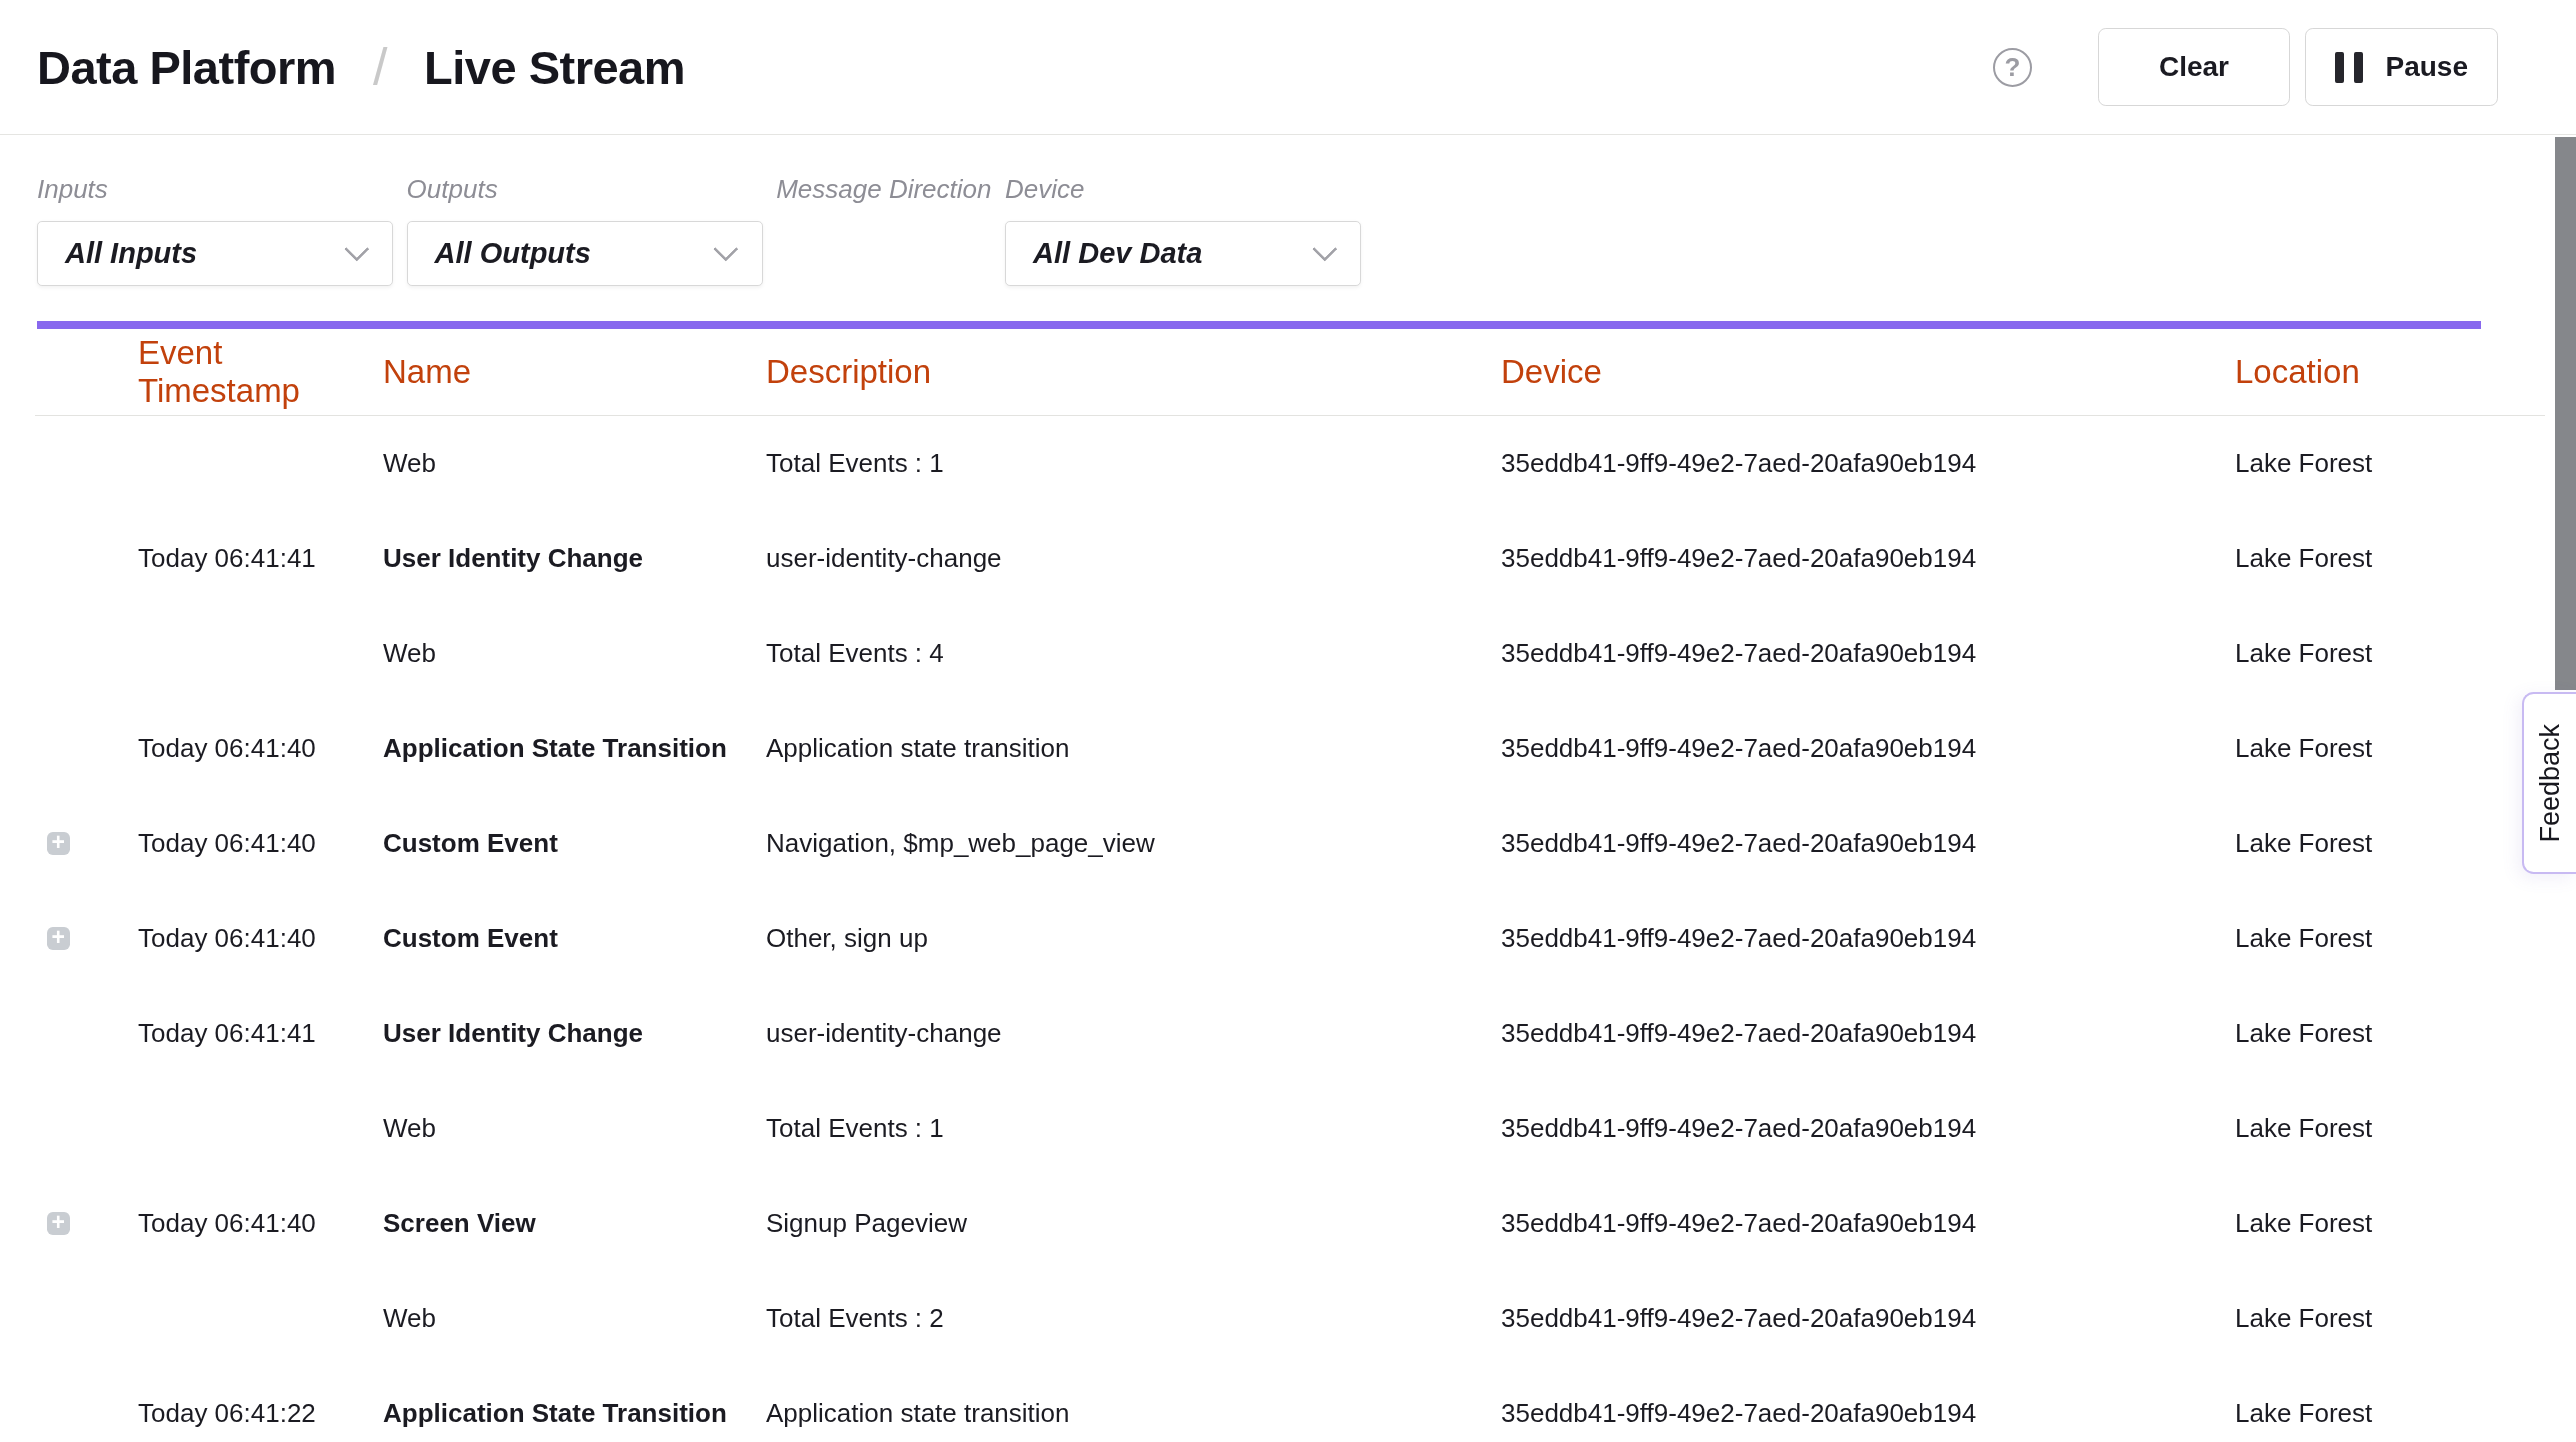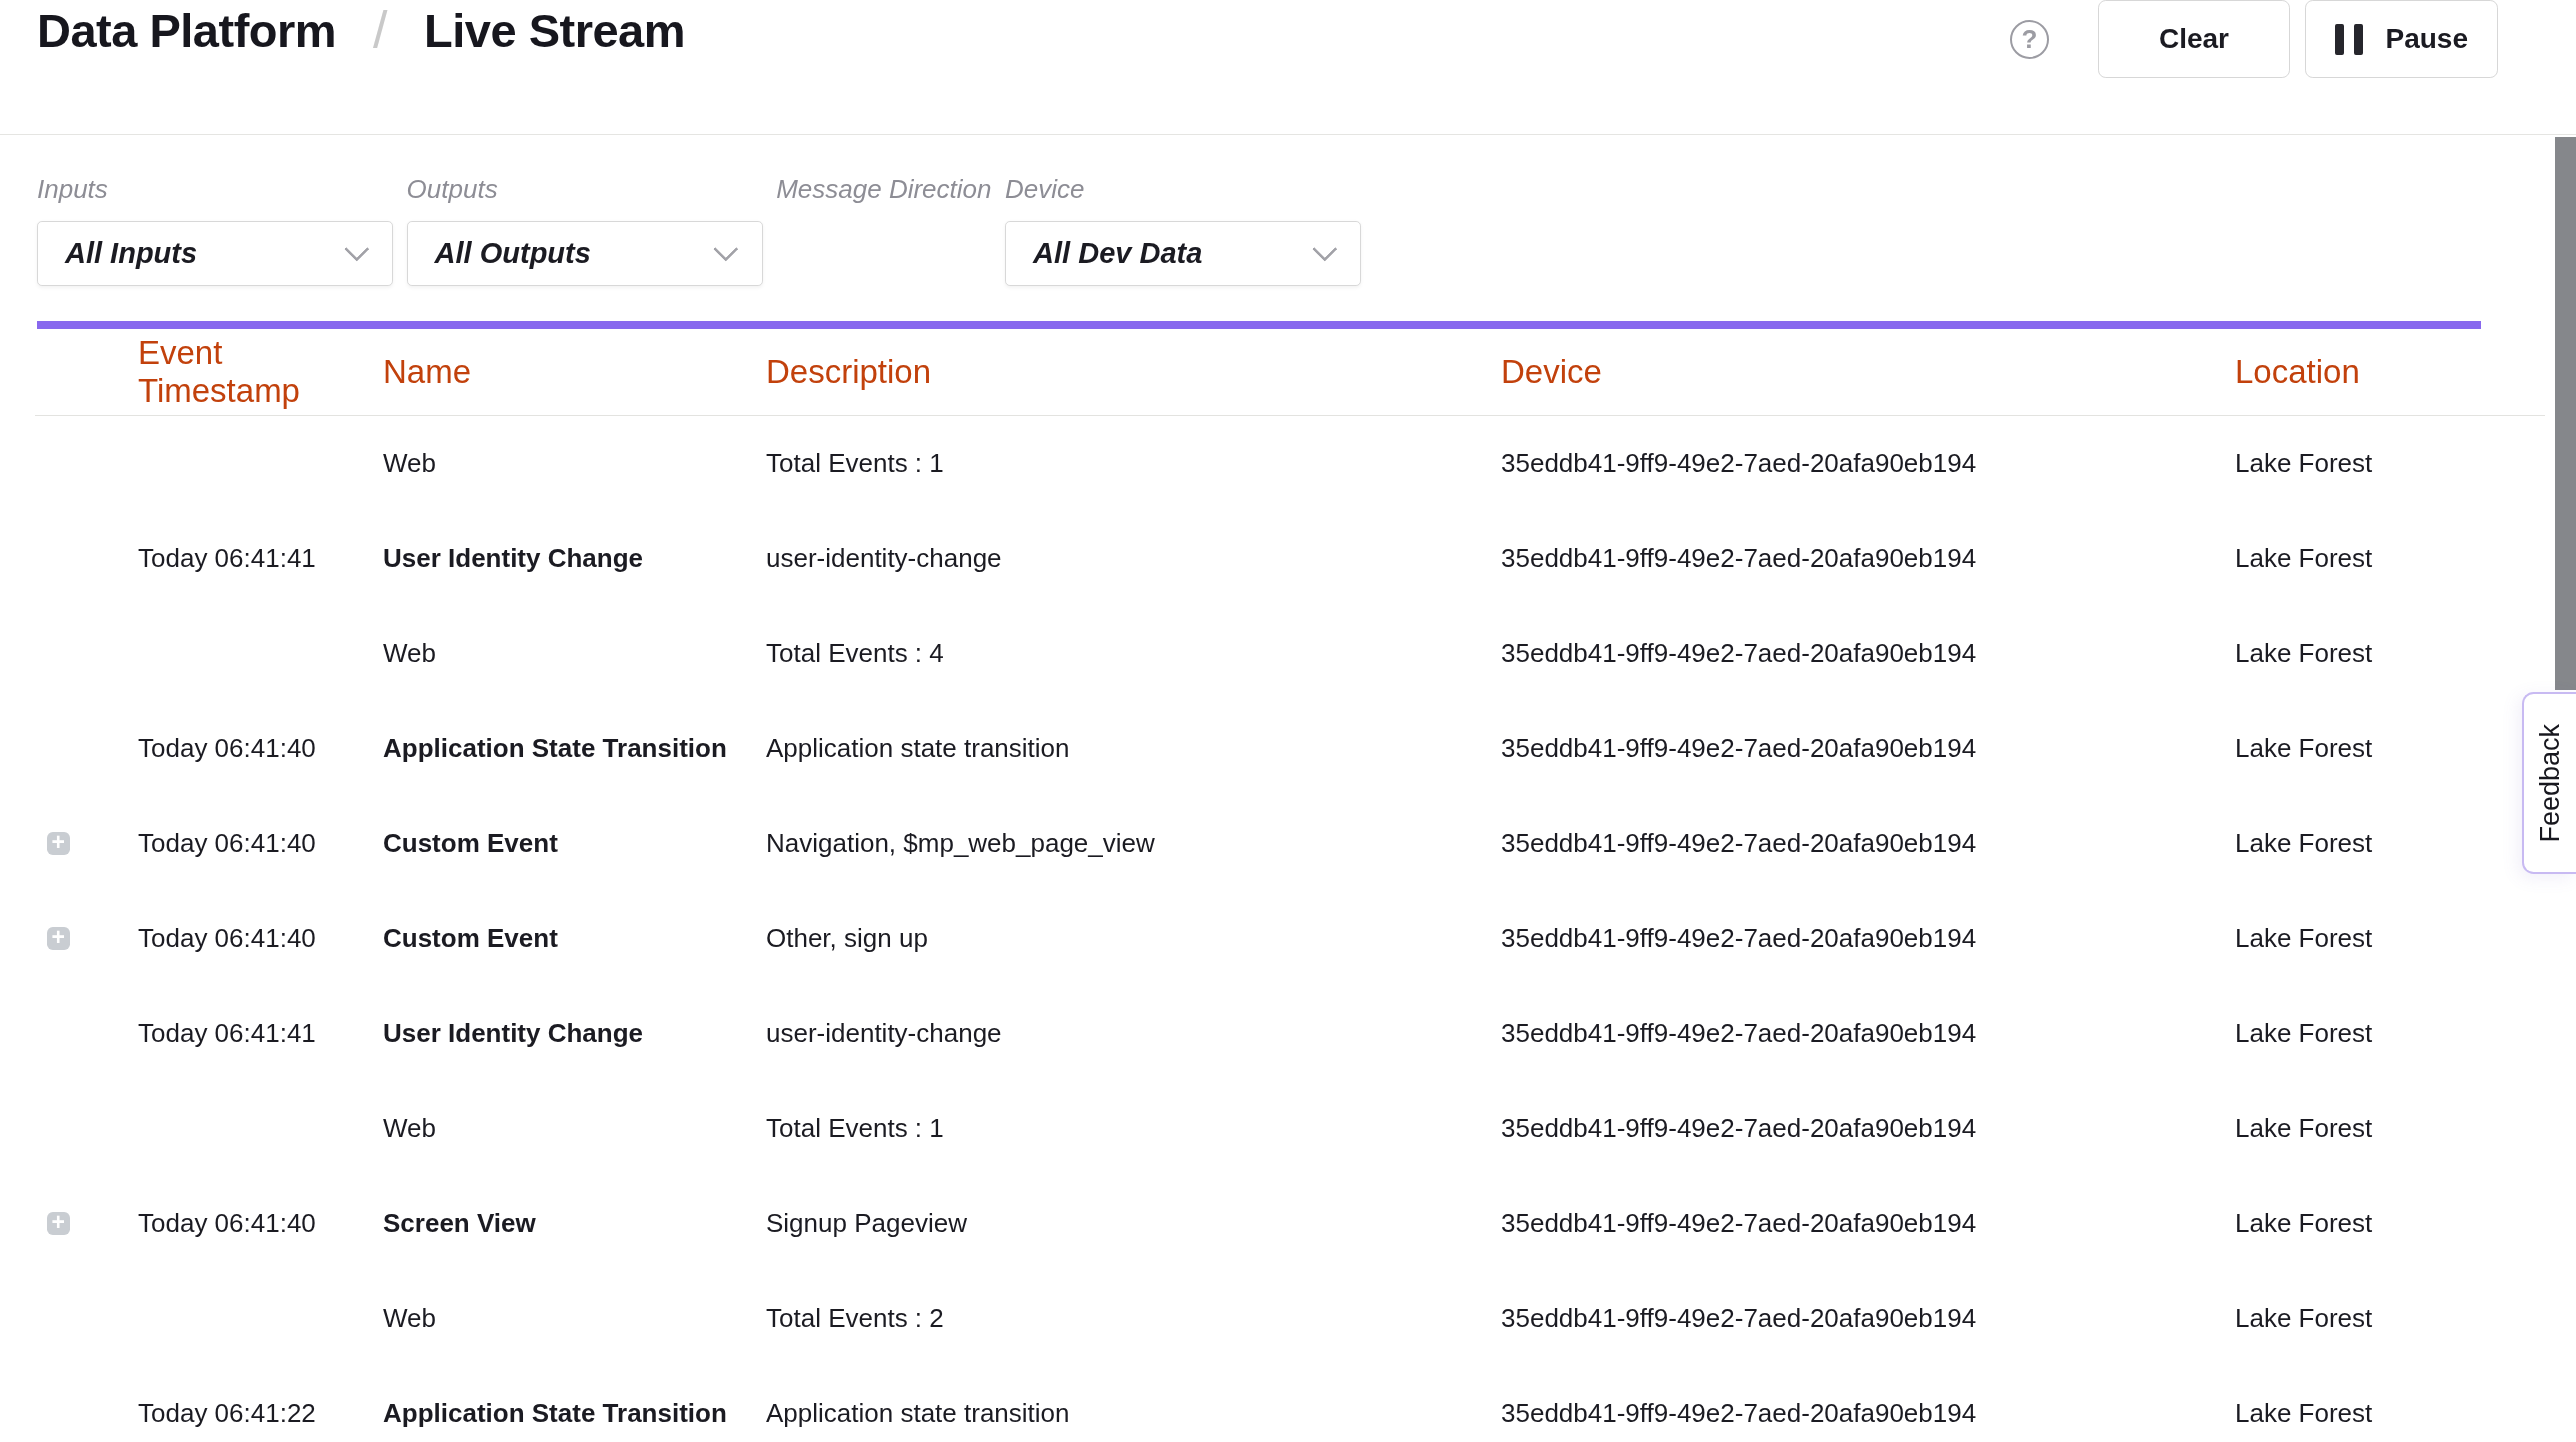--- a/index.html
+++ b/index.html
@@ -6,35 +6,35 @@
   html,body { margin:0; padding:0; }
   body {
     width:2576px; height:1442px; overflow:hidden; position:relative;
     background:#ffffff; color:#1b1b22;
     font-family:"Liberation Sans","DejaVu Sans",sans-serif;
   }
 
   
   .topbar {
     height:135px; border-bottom:1.9px solid #e5e5e2;
-    display:flex; align-items:flex-start; padding:0 78px 0 37px;
+    display:flex; align-items:center; padding:0 78px 0 37px;
   }
   .breadcrumb { display:flex; align-items:center; font-size:47px; font-weight:600; letter-spacing:-0.5px; color:#17171e; }
   .breadcrumb .sep { color:#c9c9c9; font-weight:300; font-size:52px; margin:0 37px; }
   .topbar-right { margin-left:auto; display:flex; align-items:center; }
   .help {
     width:39px; height:39px; border:2.9px solid #9c9ca3; border-radius:50%;
     display:flex; align-items:center; justify-content:center;
     font-size:26px; font-weight:700; color:#9c9ca3; margin-right:49px; cursor:pointer;
   }
   .btn {
     min-width:192px; height:78px; padding:0 29px; background:#fff;
     border:1.9px solid #d7d7d7; border-radius:7.8px; cursor:pointer;
     font-family:inherit; font-size:28px; font-weight:700; color:#1b1b22;
-    display:flex; align-items:center; justify-content:center;
+    display:flex; align-items:center; justify-content:center;margin-left:17px;
   }
   .btn + .btn { margin-left:15.5px; }
   .pause-ico { display:inline-flex; gap:9.7px; margin-right:23px; }
   .pause-ico i { display:block; width:8.7px; height:31px; background:#26262c; border-radius:1.9px; }
 
   
   .filters { padding:39px 0 0 37px; display:flex; }
   .filter { margin-right:13.6px;font-style:italic; }
   .flabel { font-size:26px; color:#8d8d95; margin-bottom:15.5px; }
   .selectbox {

